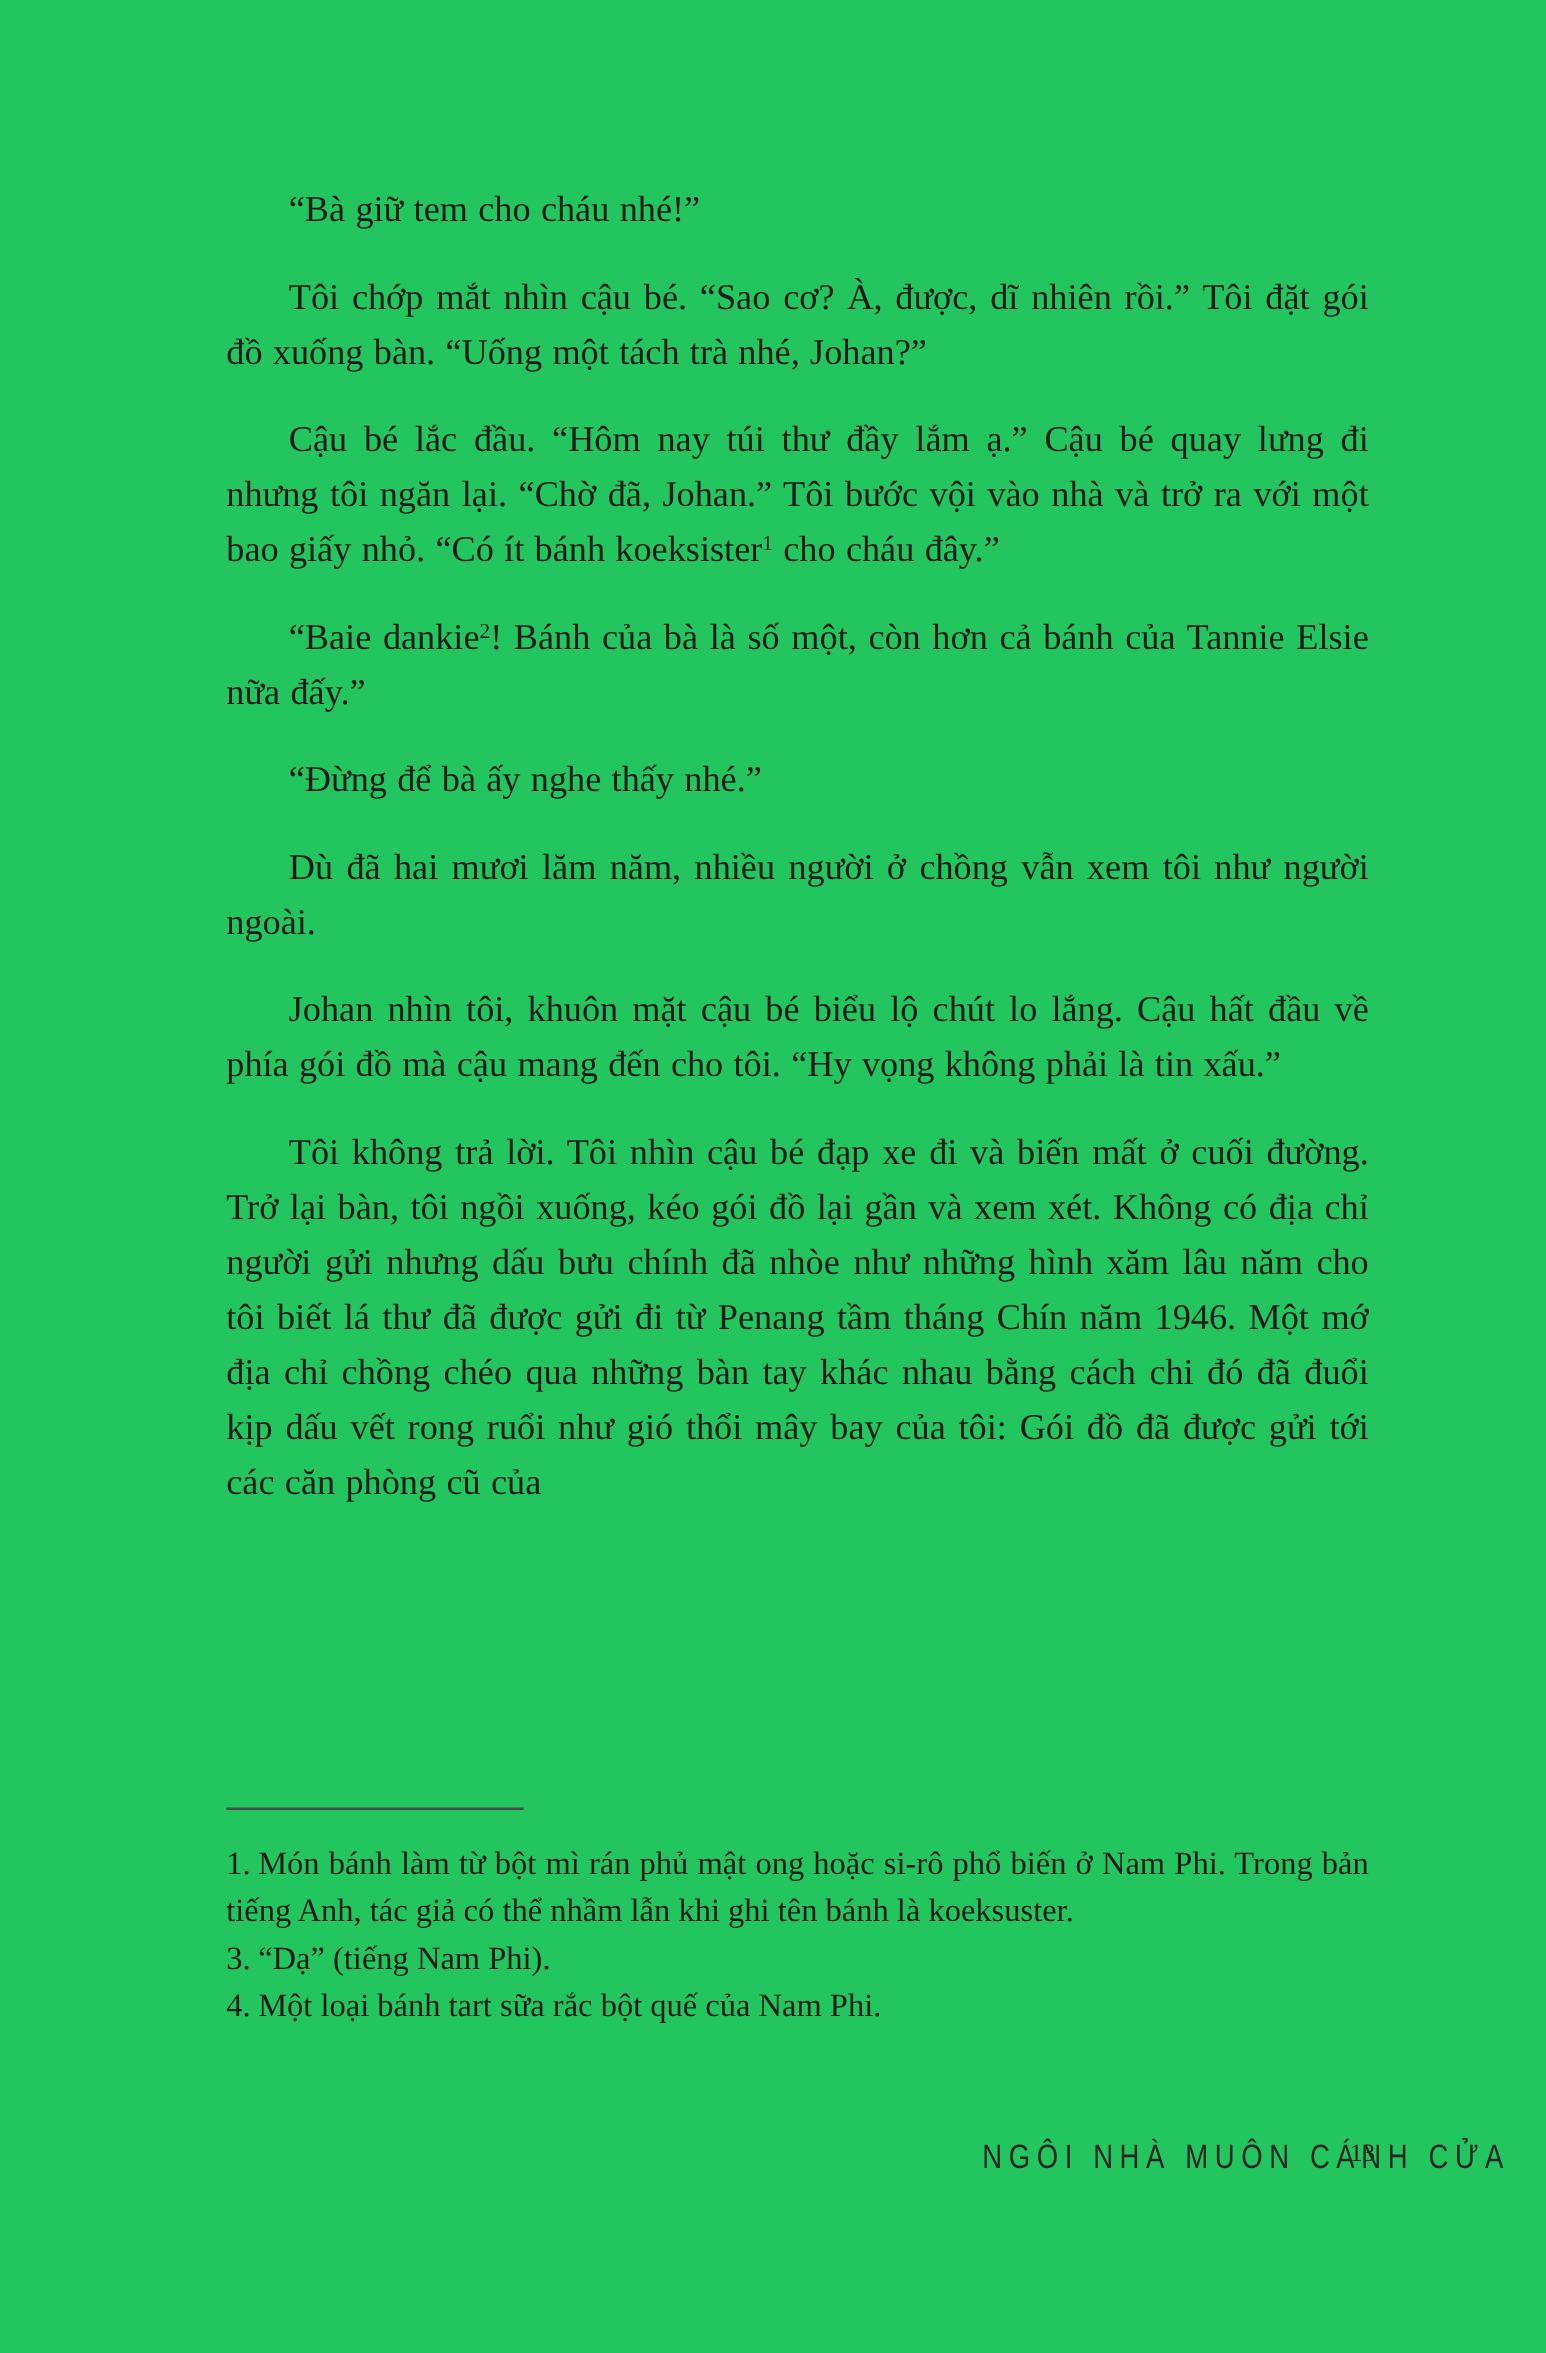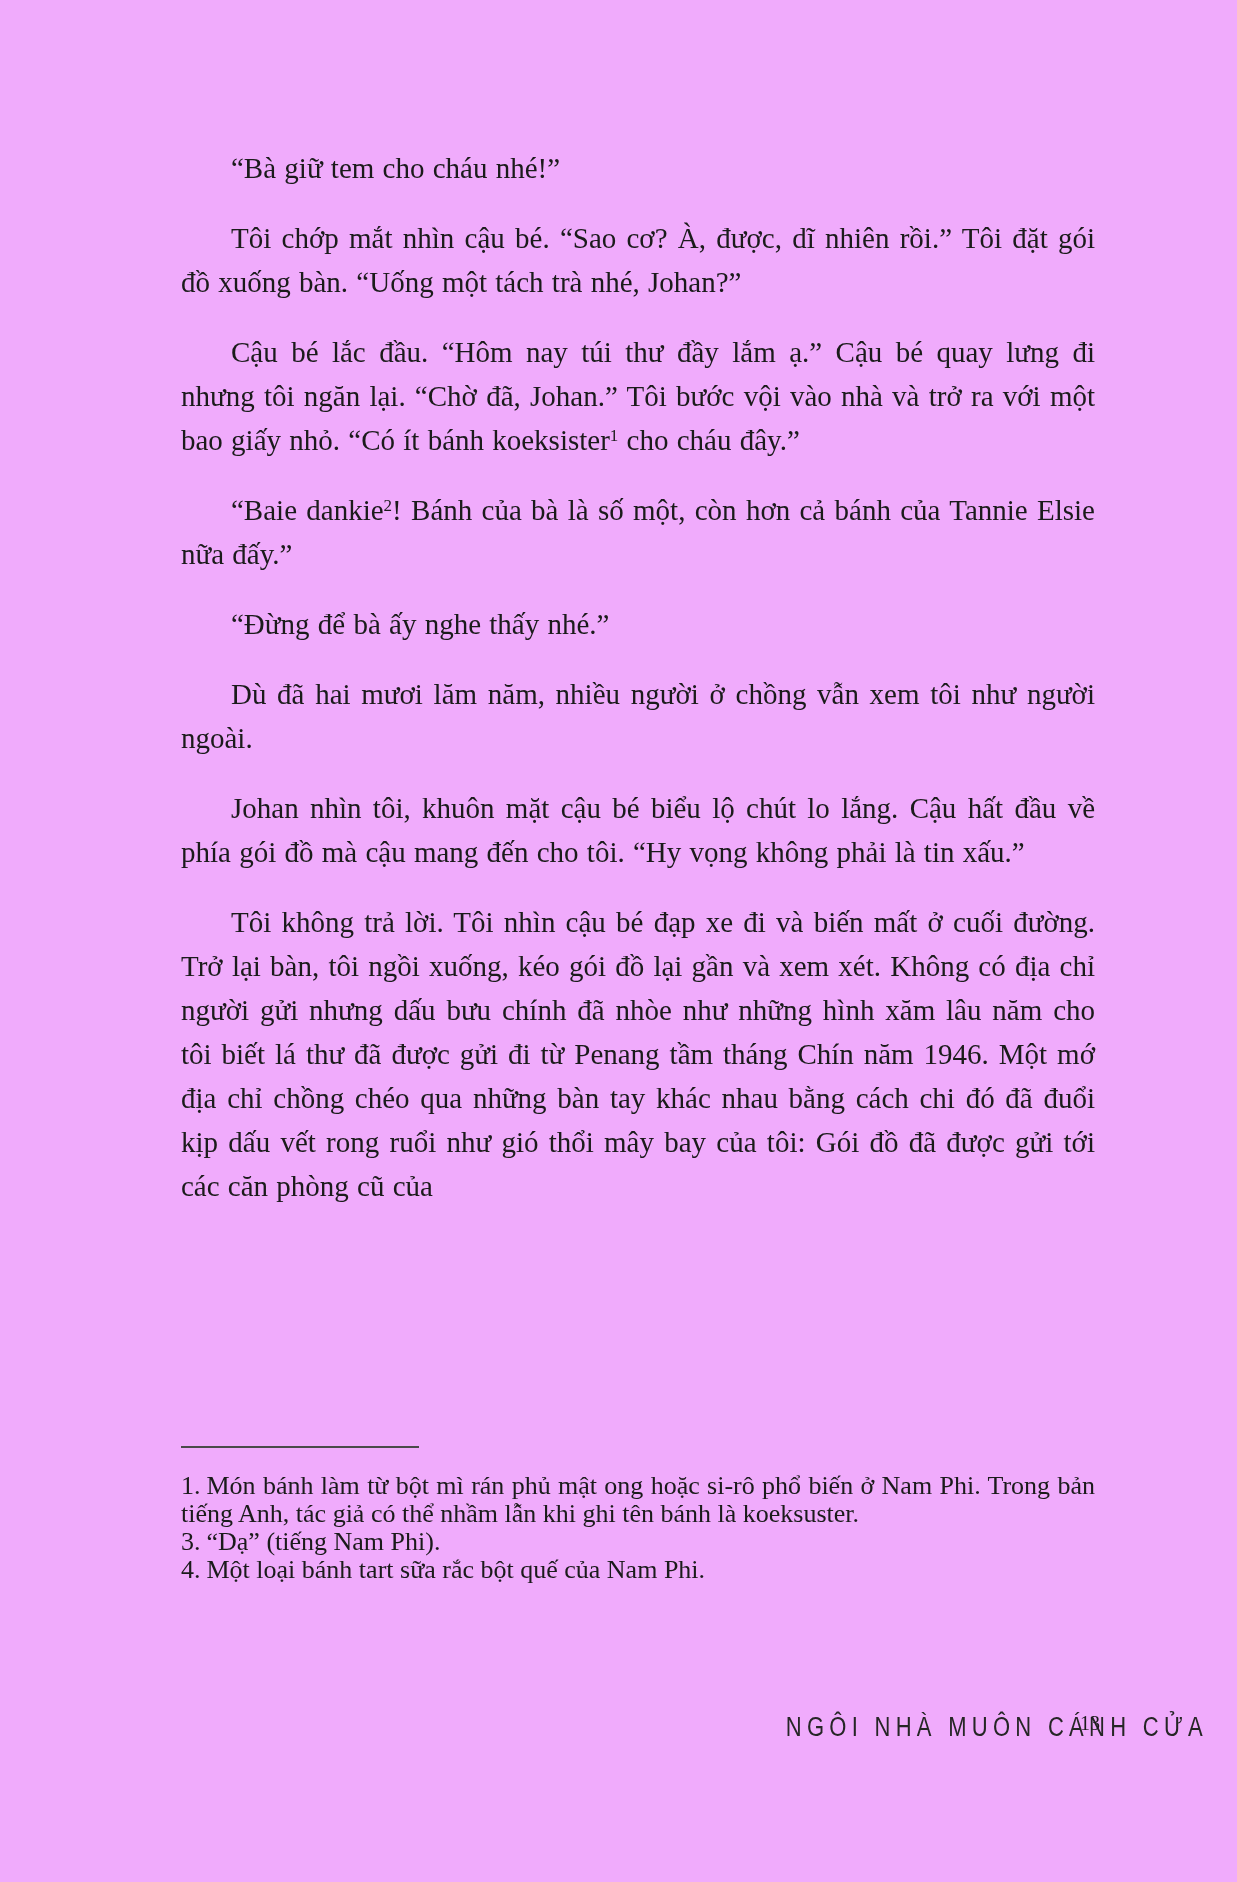--- a/index.html
+++ b/index.html
@@ -1,21 +1,21 @@
 <!DOCTYPE html>
 <html lang="vi"><head>
 <meta charset="utf-8">
 <style>
   html, body { margin: 0; padding: 0; background: #e8e8e8; }
   .page {
     position: relative;
     width: 1237px;
     height: 1882px;
     margin: 0 auto;
-    background: #f0abfc;
+    background: #22c55e;
     font-family: "Liberation Serif", "DejaVu Serif", serif;
     color: #1b1b1b;
     overflow: hidden;
   }
   .body-text {
     position: absolute;
     left: 181px;
     top: 146px;
     width: 914px;
   }
@@ -43,21 +43,21 @@
   }
   .fn-separator {
     width: 238px;
     height: 0;
     border-top: 2px solid #4a4a4a;
     margin: 0 0 24px 0;
   }
   .footnotes p {
     margin: 0;
     font-size: 26px;
-    line-height: 28px;
+    line-height: 38px;
     text-align: justify;
     text-align-last: left;
   }
   .footnotes .fn-num {
     margin-right: 6px;
   }
   .page-footer {
     position: absolute;
     left: 0;
     top: 1712px;

